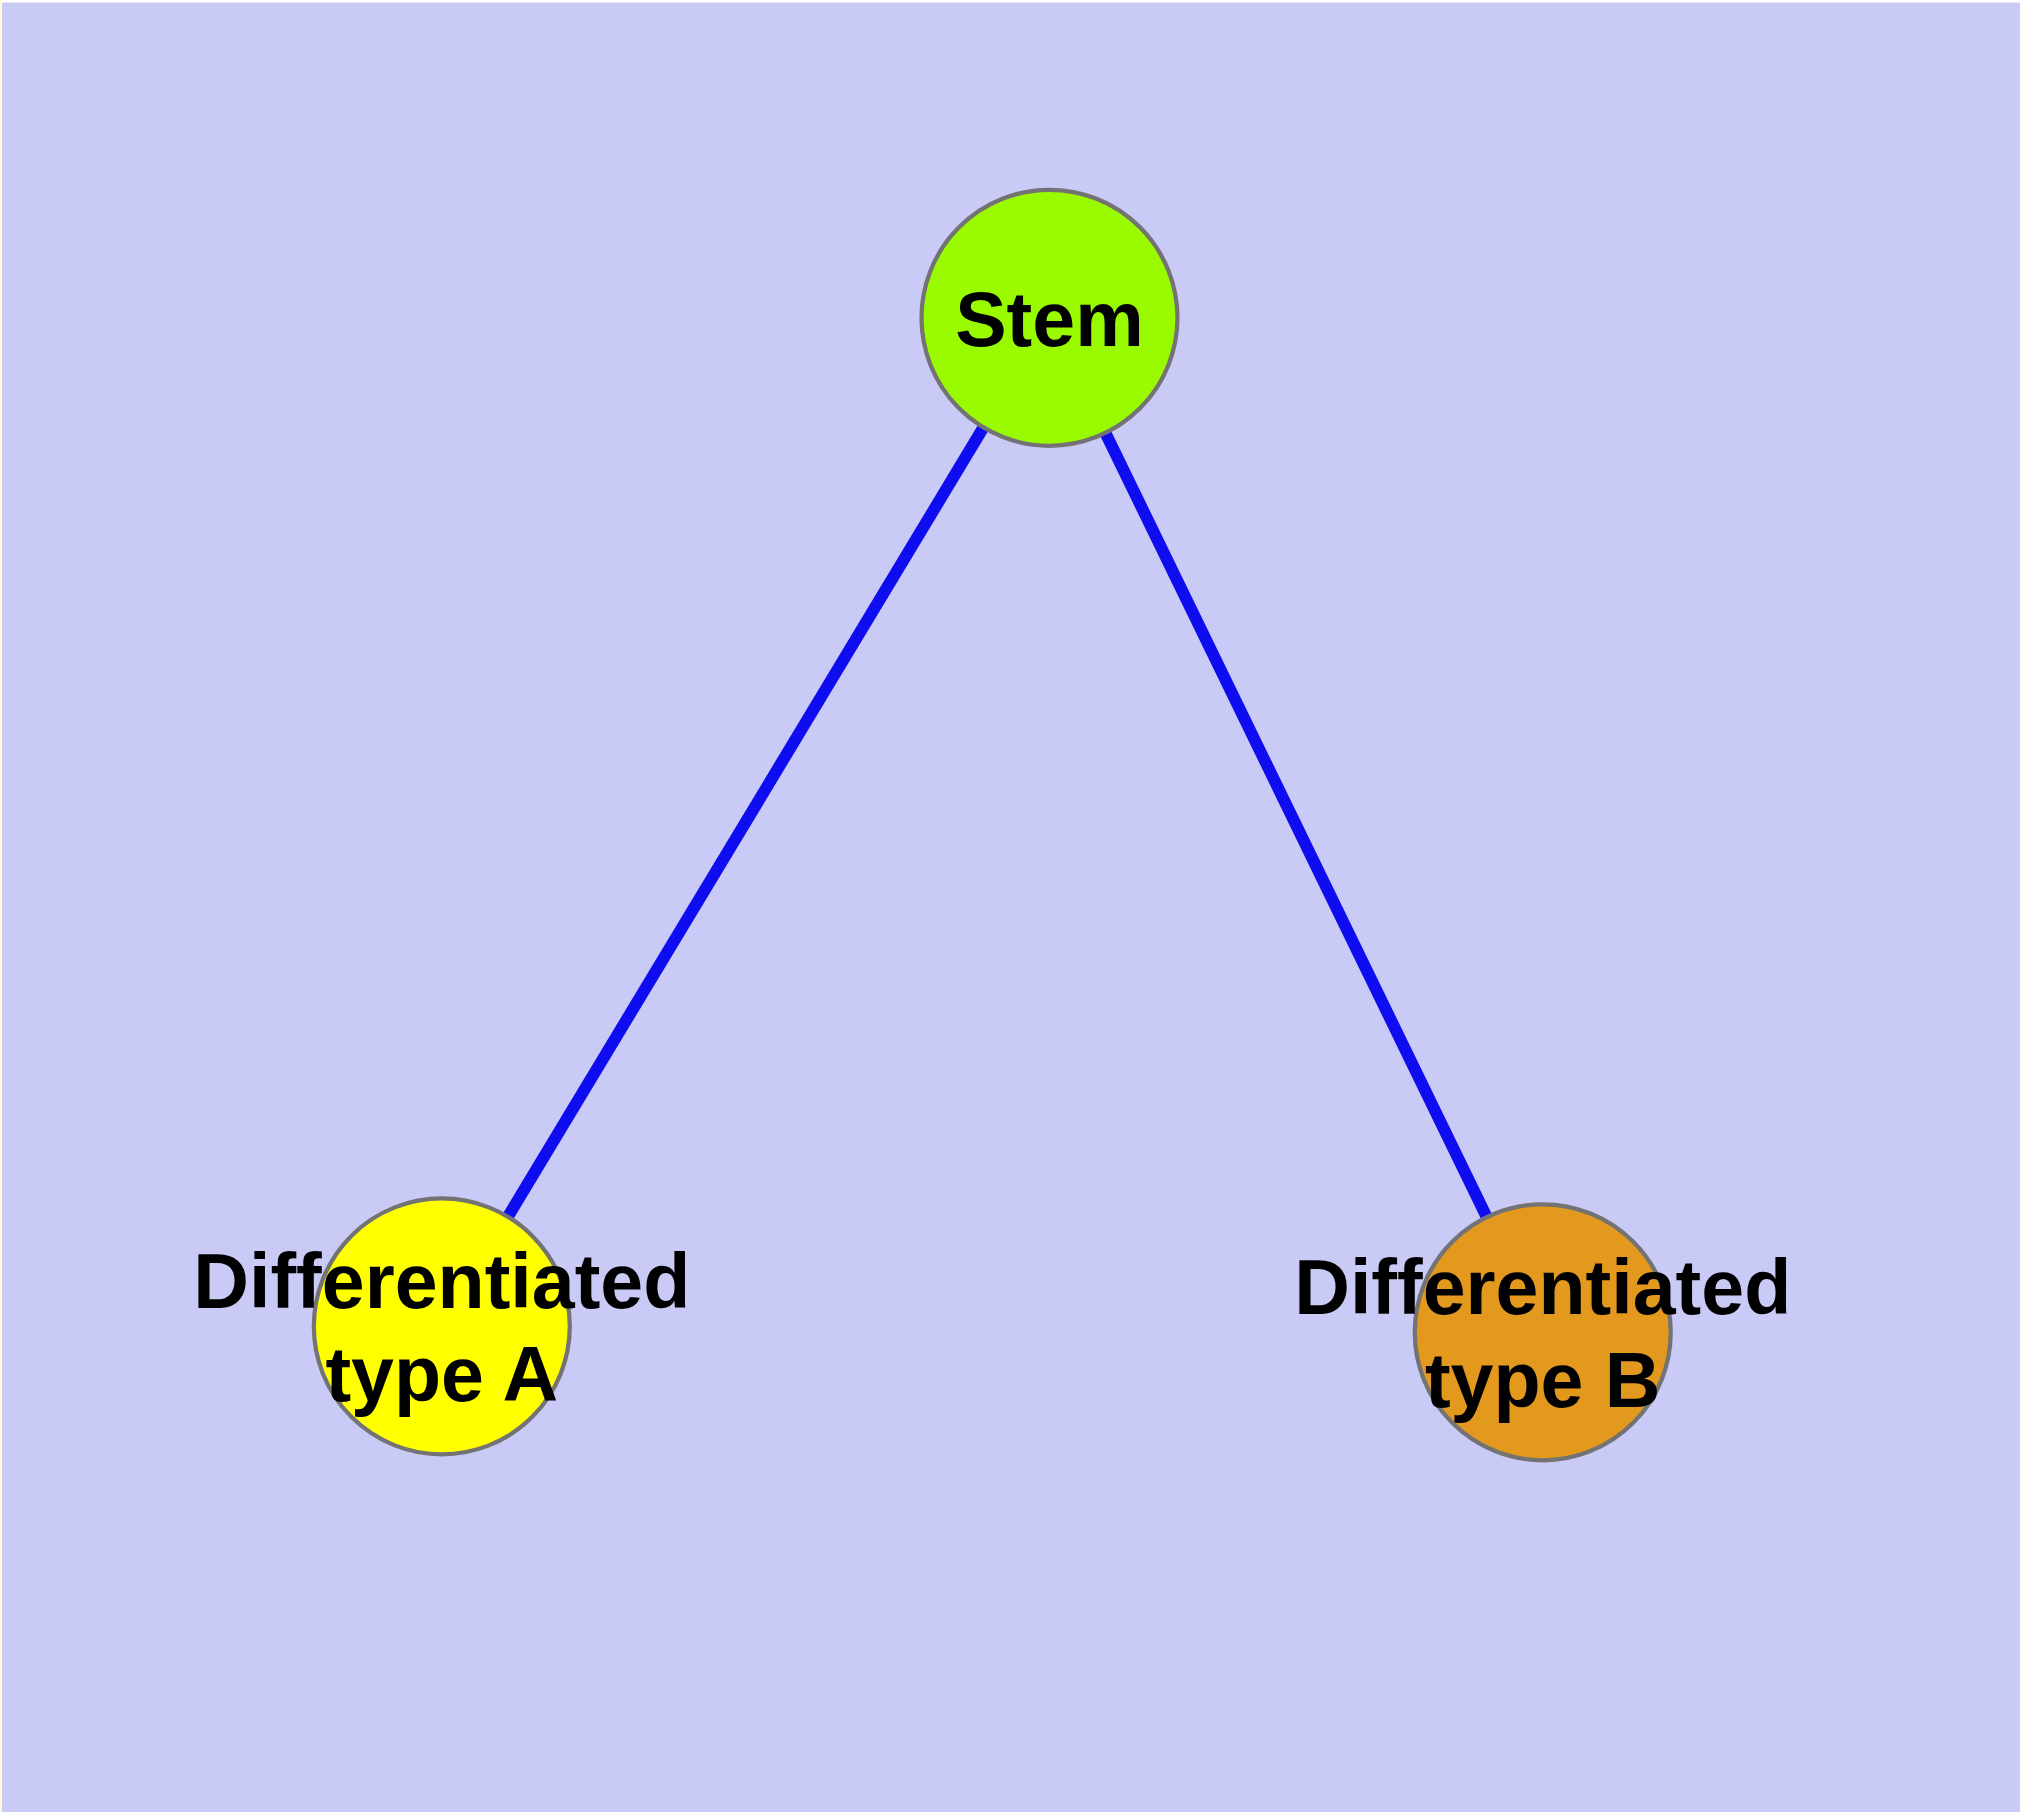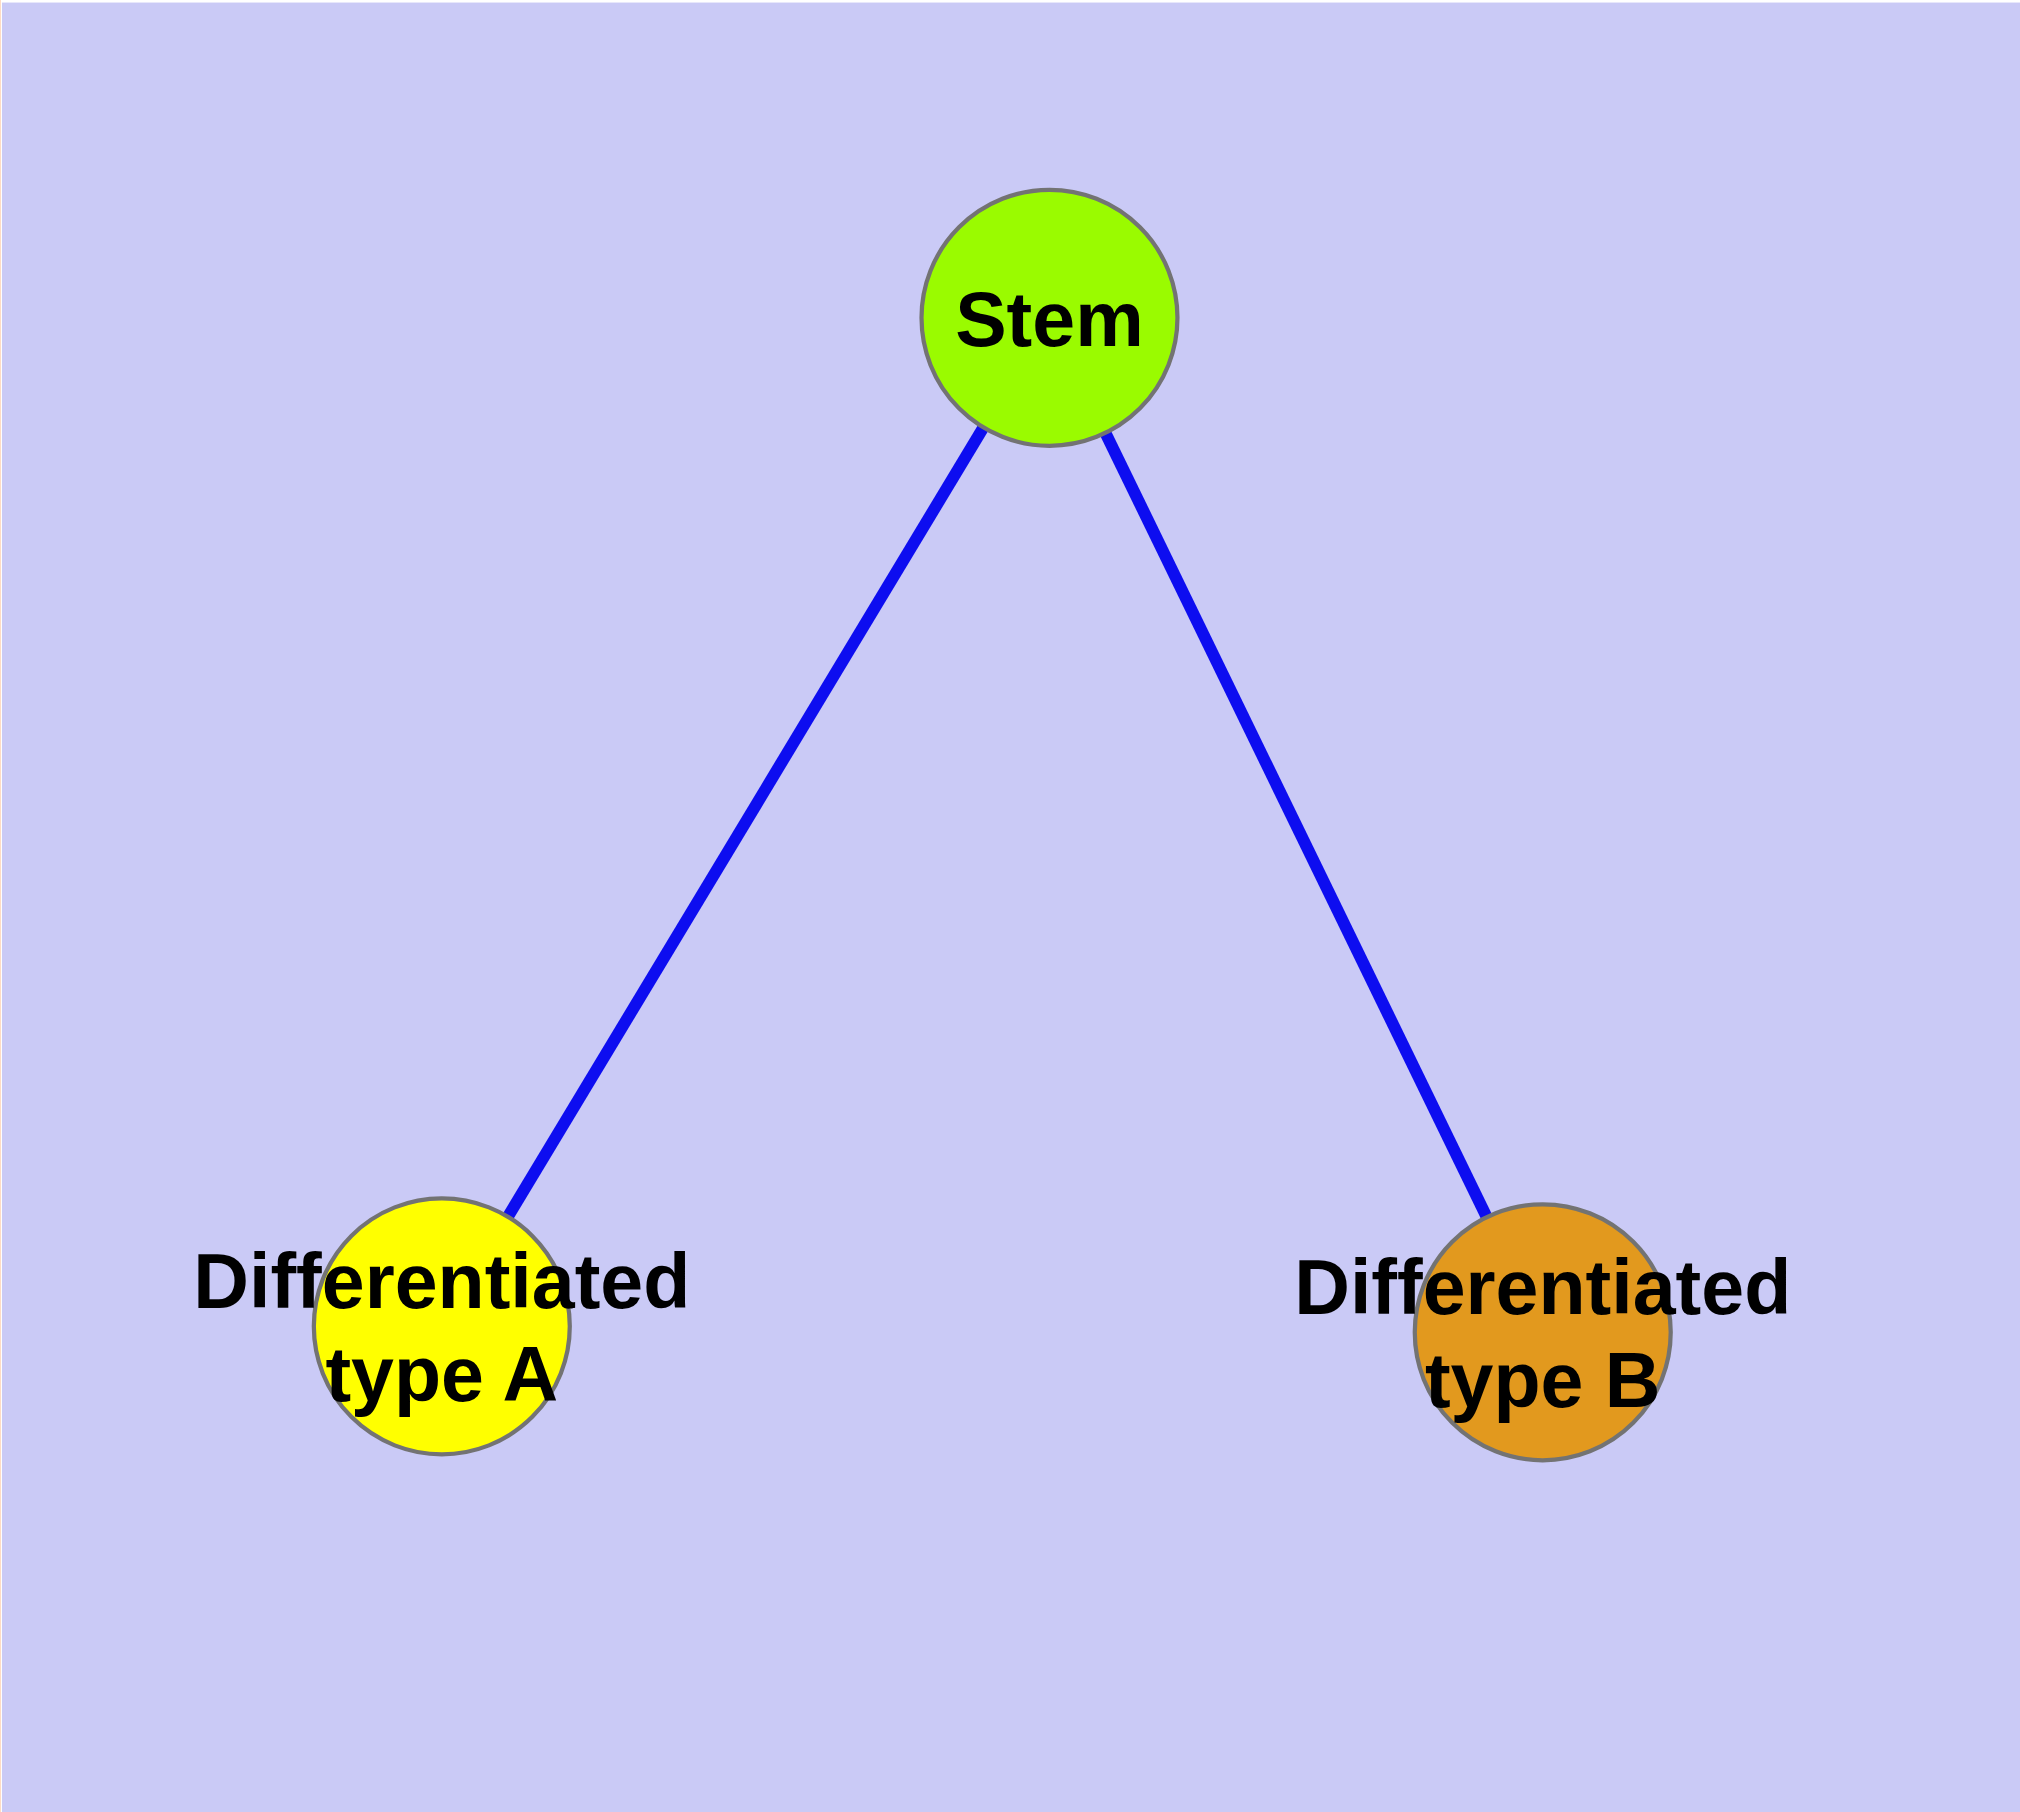--- a/index.html
+++ b/index.html
@@ -5,21 +5,21 @@
   html, body {
     margin: 0;
     padding: 0;
     background: #ffffff;
   }
   .canvas {
     position: relative;
     width: 2021px;
     height: 1812px;
     overflow: hidden;
-    background: #f97316;
+    background: #fde047;
   }
   svg {
     display: block;
   }
   text.node-label {
     font-family: "Liberation Sans", sans-serif;
     font-weight: bold;
   }
 </style>
 </head>

